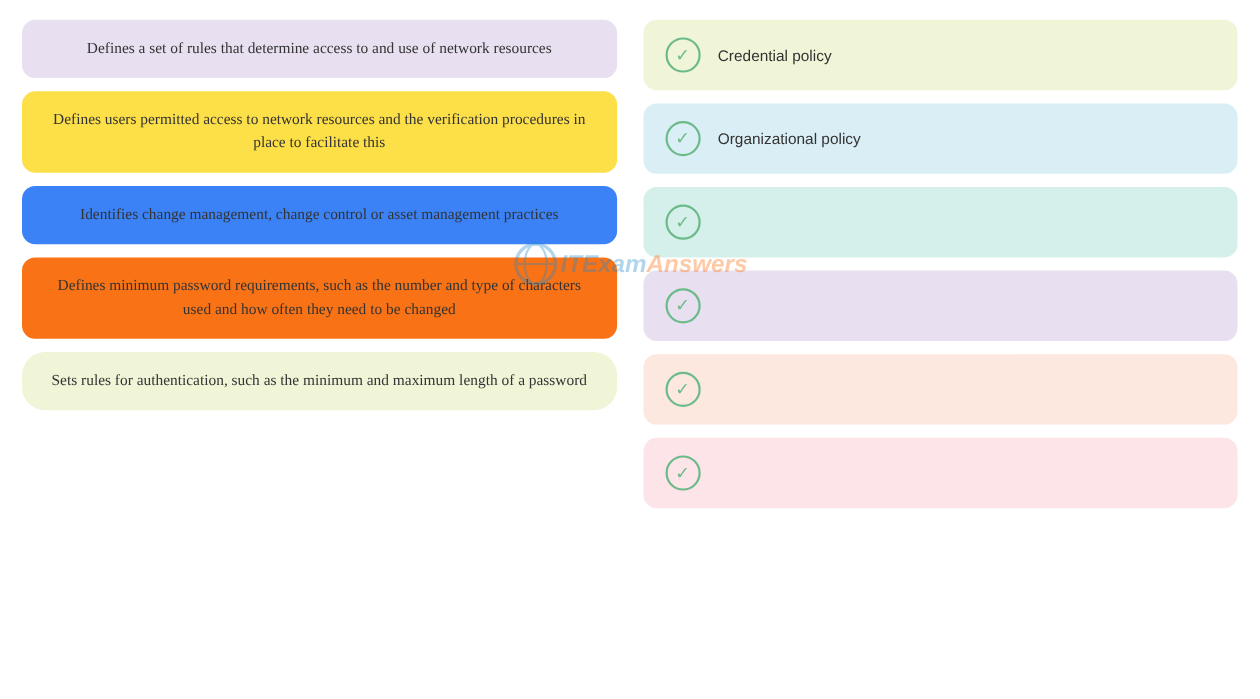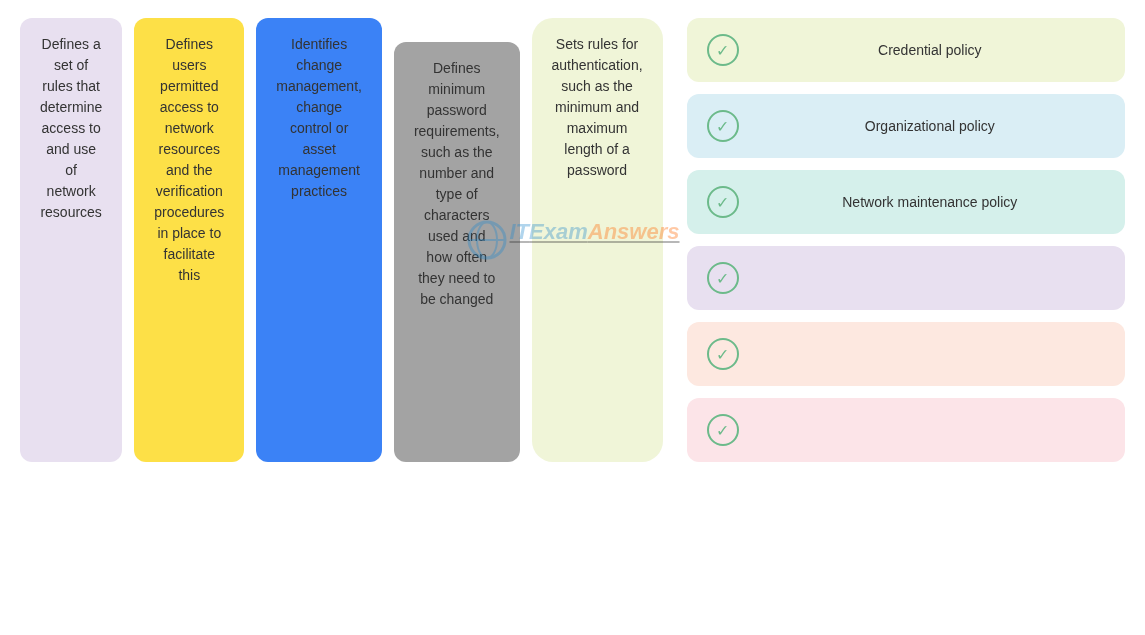--- a/index.html
+++ b/index.html
@@ -11,41 +11,42 @@
       font-size: 14px;
       color: #333;
       display: flex;
       align-items: flex-start;
       justify-content: center;
       padding: 18px 20px;
     }
     .left-col {
       flex: 1;
       display: flex;
-      flex-direction: row;
+      flex-direction: column;
       gap: 12px;
+      font-family: Liberation Serif, serif;
     }
     .right-col {
       flex: 1;
       display: flex;
       flex-direction: column;
       gap: 12px;
     }
     .left-card {
       border-radius: 12px;
       padding: 16px 20px;
       text-align: center;
       line-height: 1.5;
       font-size: 14px;
     }
     .left-card.purple { background: #e8e0f0; }
     .left-card.pink { background: #fde047; }
     .left-card.blue { background: #3b82f6; }
     .left-card.teal { background: #d5f0eb; }
-    .left-card.peach { background: #a3a3a3; margin-top: 24px; }
+    .left-card.peach { background: #f97316; }
     .left-card.yellow { background: #f0f5d8; border-radius: 21px; }
 
     .right-card {
       border-radius: 12px;
       padding: 16px 20px;
       display: flex;
       align-items: center;
       gap: 16px;
       font-size: 14px;
     }
@@ -63,40 +64,40 @@
       border: 2px solid #6cba8a;
       display: flex;
       align-items: center;
       justify-content: center;
       flex-shrink: 0;
       color: #6cba8a;
       font-size: 16px;
     }
     .right-label {
       flex: 1;
-      text-align: center;
+      text-align: left;
       font-size: 14px;
     }
     .container {
       position: relative;
       width: 100%;
       display: flex;
       gap: 24px;
     }
     .watermark-wrap {
       position: absolute;
       top: 50%;
       left: 50%;
       transform: translate(-50%, -50%);
       pointer-events: none;
       z-index: 10;
       opacity: 0.35;
       display: flex;
+      align-items: center;
       gap: 2px;
-      text-decoration: underline;
     }
     .wm-logo {
       width: 42px;
       height: 42px;
     }
     .wm-text {
       font-size: 22px;
       font-weight: bold;
       font-style: italic;
     }
@@ -121,21 +122,20 @@
   <div class="right-card green-light">
         <div class="check-circle">✓</div>
         <div class="right-label">Credential policy</div>
       </div>
       <div class="right-card blue-light">
         <div class="check-circle">✓</div>
         <div class="right-label">Organizational policy</div>
       </div>
       <div class="right-card teal-light">
         <div class="check-circle">✓</div>
-        <div class="right-label">Network maintenance policy</div>
       </div>
       <div class="right-card purple-light">
         <div class="check-circle">✓</div>
       </div>
       <div class="right-card peach-light">
         <div class="check-circle">✓</div>
       </div>
       <div class="right-card pink-light">
         <div class="check-circle">✓</div>
       </div>

